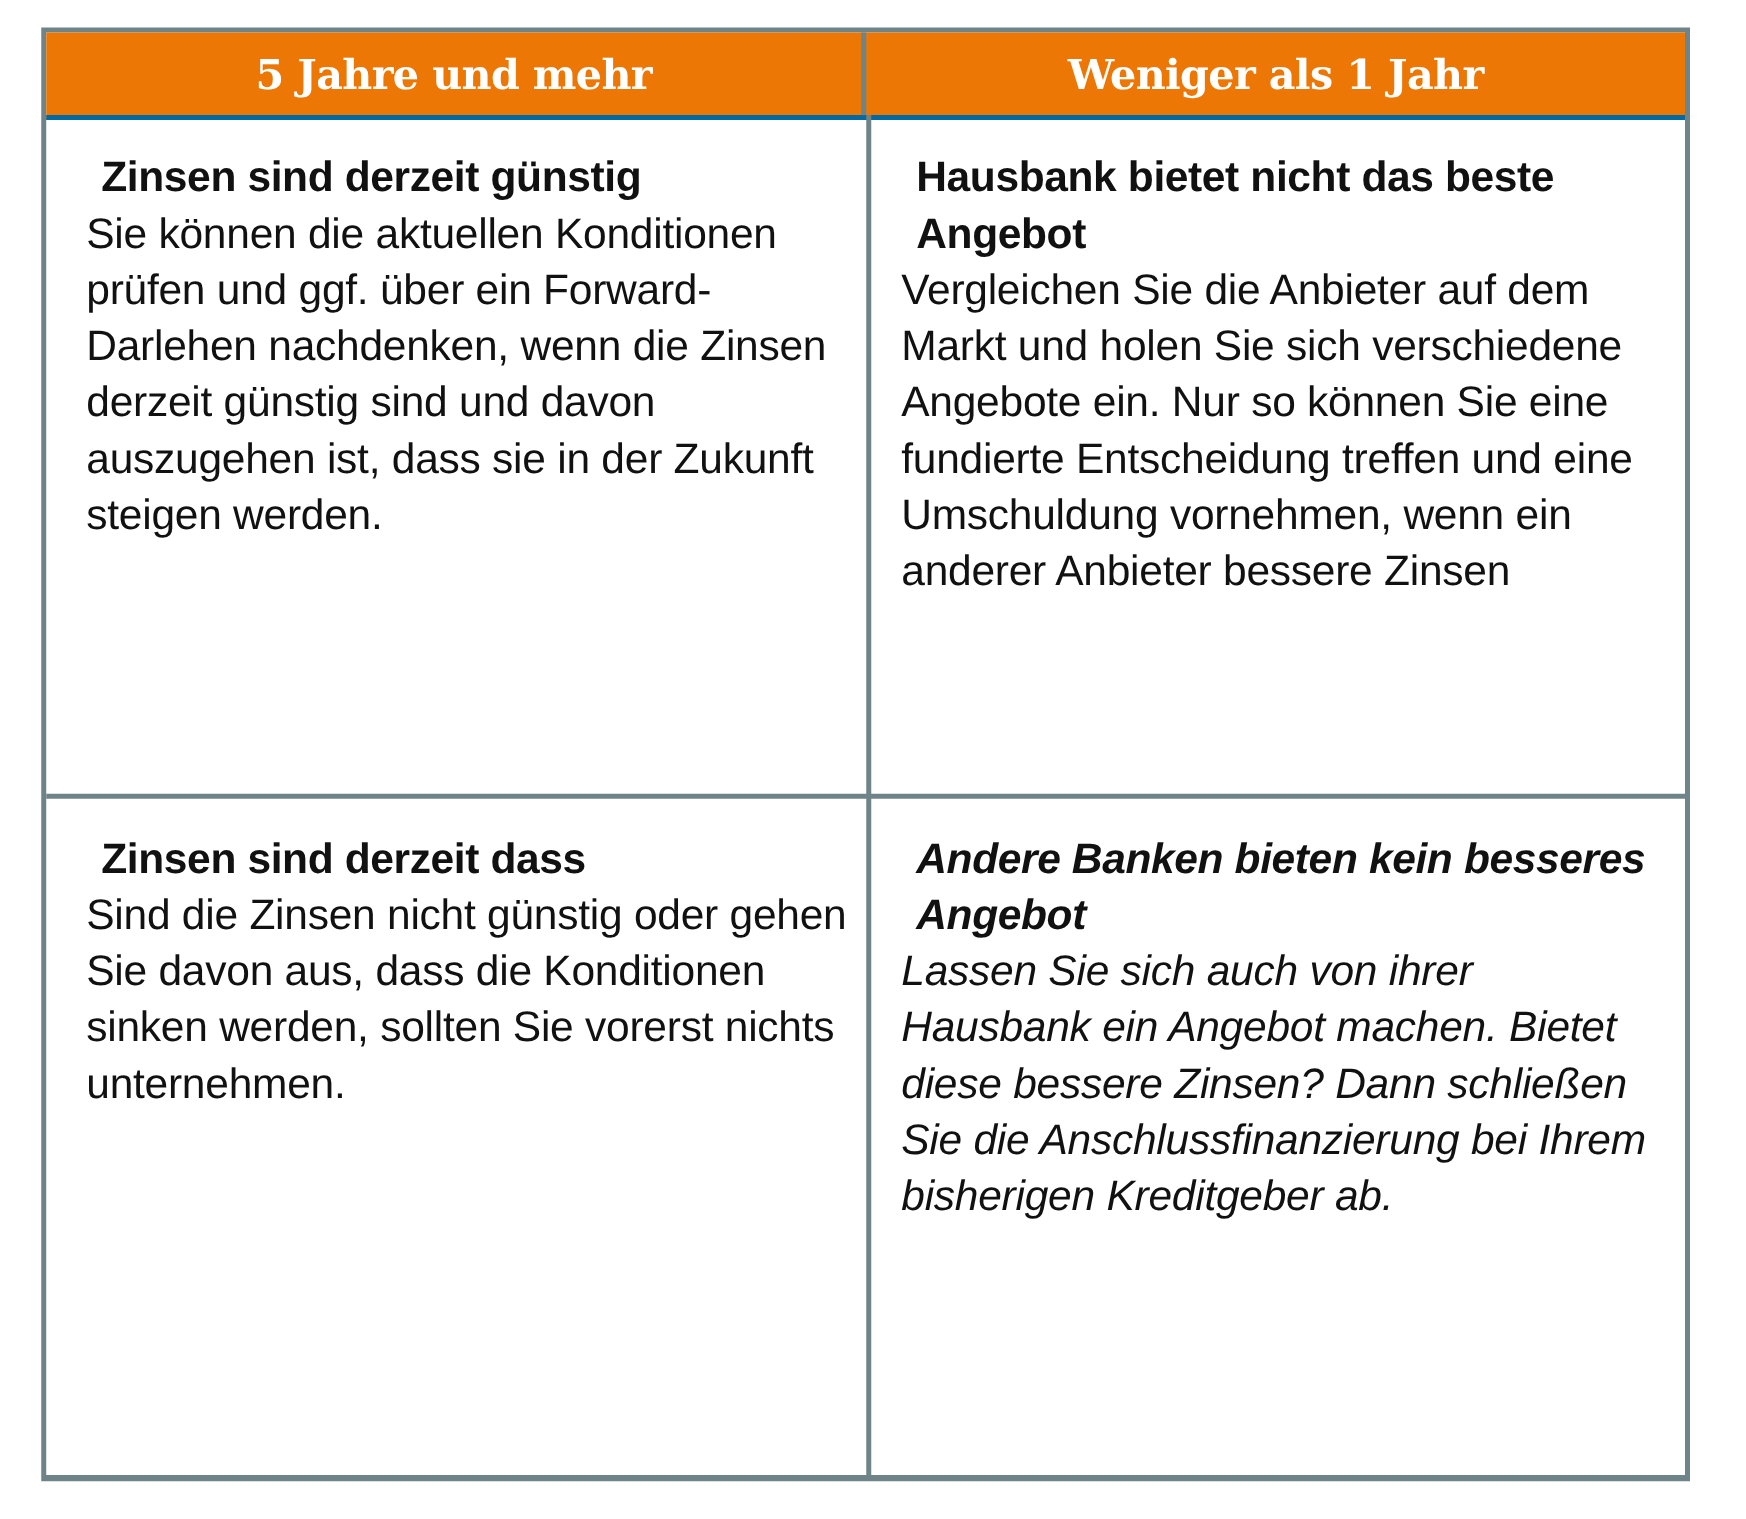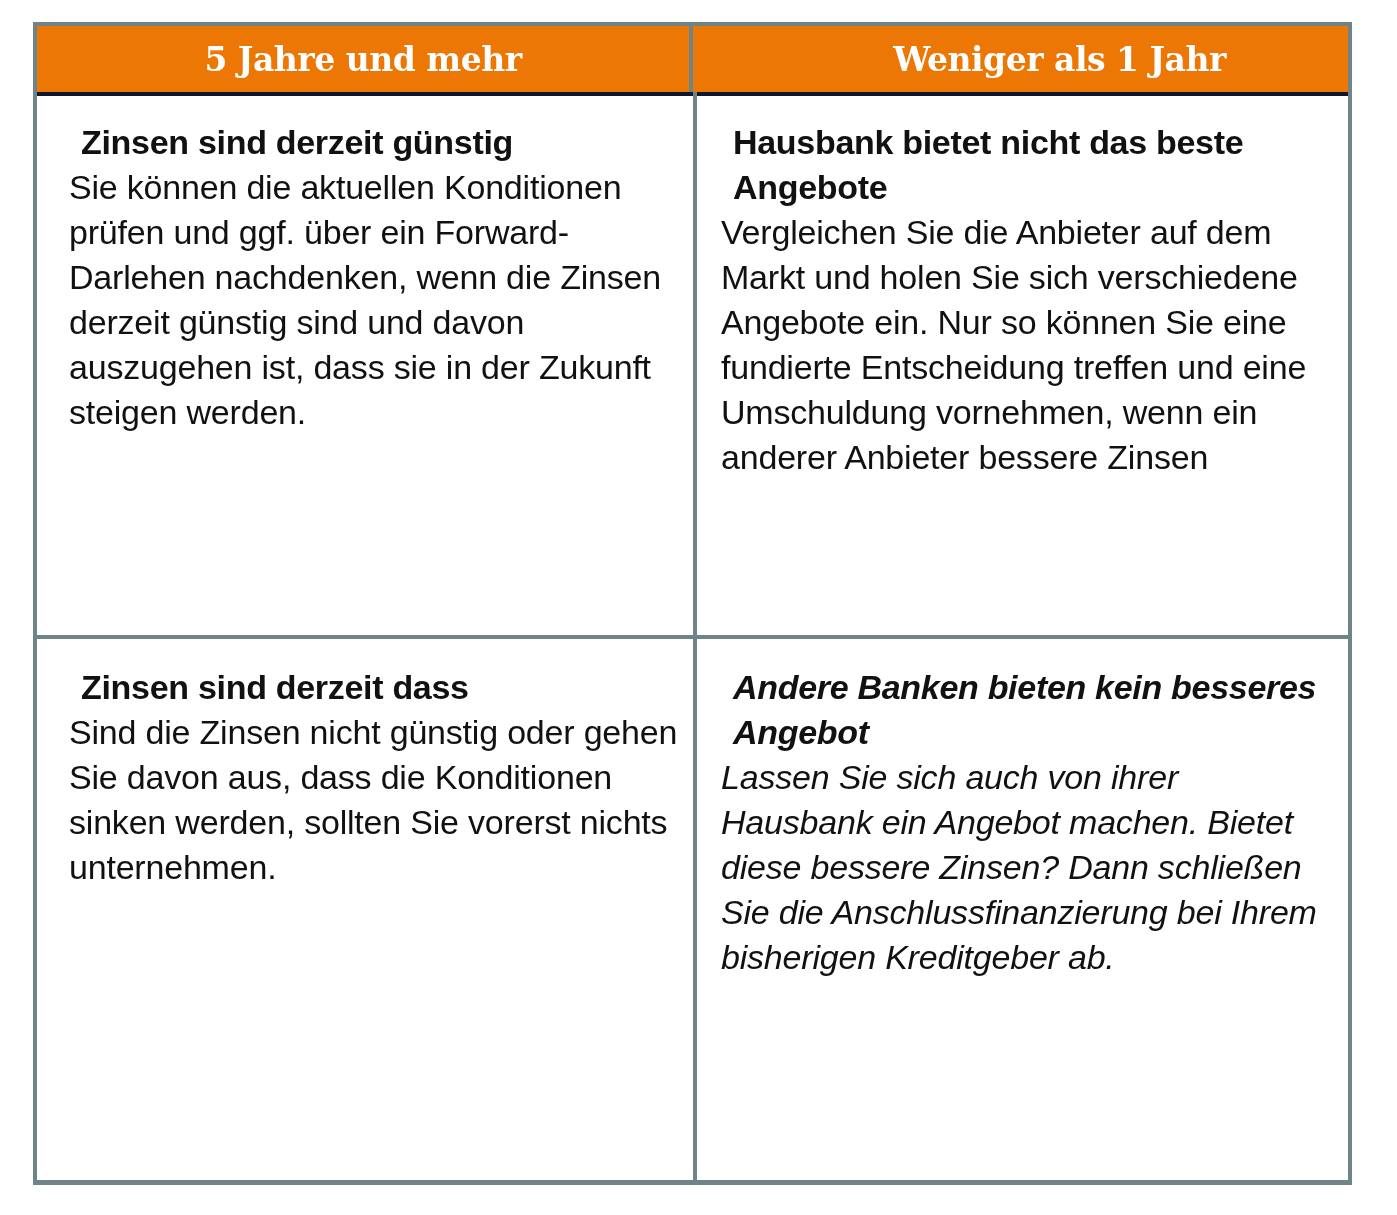--- a/index.html
+++ b/index.html
@@ -9,36 +9,35 @@
     left: 33px; top: 22px;
     width: 1319px; height: 1163px;
     box-sizing: border-box;
     border: 4px solid #6f8489;
     border-bottom-width: 5px;
     background: #ffffff;
   }
   .header-row {
     position: absolute; left: 0; top: 0; right: 0; height: 66px;
     background: #ec7705;
-    border-bottom: 4px solid #0f172a;
+    border-bottom: 4px solid #0369a1;
     display: flex;
-    gap: 12px;
   }
   .header-cell {
     flex: 0 0 auto;
     display: flex; align-items: center; justify-content: center;
     color: #ffffff;
     font-family: "DejaVu Serif", "Liberation Serif", serif;
     font-weight: bold;
     font-size: 33px;
     letter-spacing: -0.5px;
     box-sizing: border-box;
   }
   .header-cell.left { width: 656px; border-right: 4px solid #6f8489; }
-  .header-cell.right { width: 655px; margin-left: 27px; }
+  .header-cell.right { width: 655px; }
   .vline {
     position: absolute; left: 656px; top: 66px; bottom: 0; width: 4px;
     background: #6f8489;
   }
   .hline {
     position: absolute; left: 0; right: 0; top: 609px; height: 4px;
     background: #6f8489;
   }
   .cell {
     position: absolute;
@@ -66,21 +65,21 @@
 
   <div class="vline"></div>
   <div class="hline"></div>
 
   <div class="cell c-tl">
     <span class="title">Zinsen sind derzeit günstig</span>
     <span class="body">Sie können die aktuellen Konditionen prüfen und ggf. über ein Forward-Darlehen nachdenken, wenn die Zinsen derzeit günstig sind und davon auszugehen ist, dass sie in der Zukunft steigen werden.</span>
   </div>
 
   <div class="cell c-tr">
-    <span class="title">Hausbank bietet nicht das beste Angebote</span>
+    <span class="title">Hausbank bietet nicht das beste Angebot</span>
     <span class="body">Vergleichen Sie die Anbieter auf dem Markt und holen Sie sich verschiedene Angebote ein. Nur so können Sie eine fundierte Entscheidung treffen und eine Umschuldung vornehmen, wenn ein anderer Anbieter bessere Zinsen</span>
   </div>
 
   <div class="cell c-bl">
     <span class="title">Zinsen sind derzeit dass</span>
     <span class="body">Sind die Zinsen nicht günstig oder gehen Sie davon aus, dass die Konditionen sinken werden, sollten Sie vorerst nichts unternehmen.</span>
   </div>
 
   <div class="cell c-br">
     <span class="title">Andere Banken bieten kein besseres Angebot</span>

